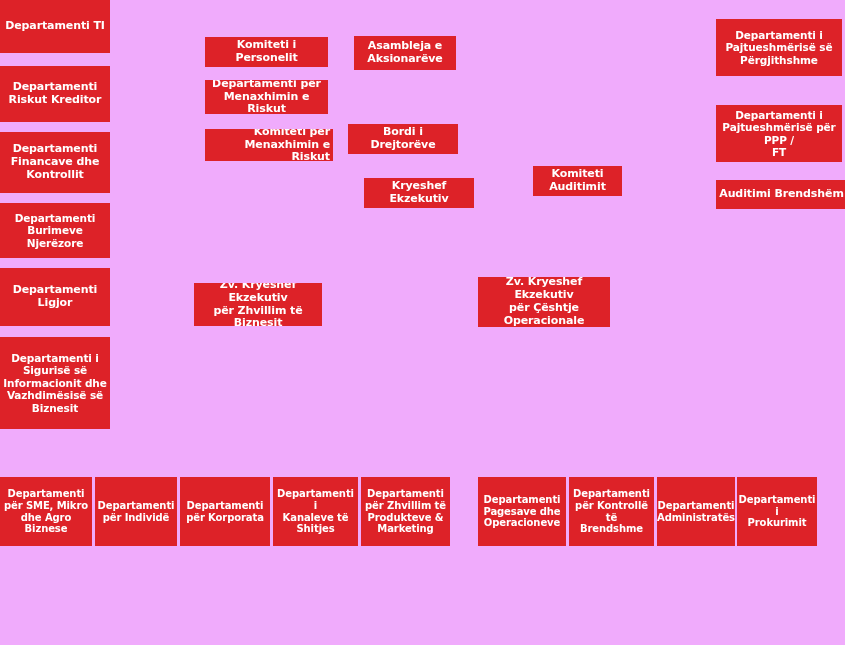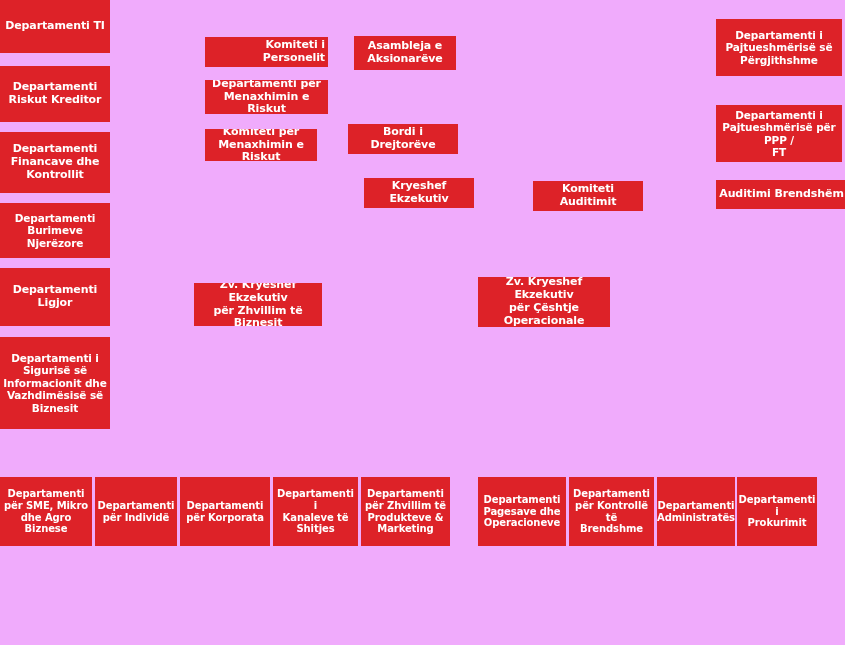--- a/index.html
+++ b/index.html
@@ -54,36 +54,36 @@
 
   <div class="org-box s-11" style="left:0px; top:268px; width:110px; height:58px;">Departamenti
 Ligjor</div>
 
   <div class="org-box s-10" style="left:0px; top:337px; width:110px; height:92px;">Departamenti i
 Sigurisë së
 Informacionit dhe
 Vazhdimësisë së
 Biznesit</div>
 
-  <div class="org-box s-11" style="left:205px; top:37px; width:123px; height:30px;text-align:right;">Komiteti i Personelit</div>
+  <div class="org-box s-11" style="left:205px; top:37px; width:123px; height:30px;">Komiteti i Personelit</div>
 
   <div class="org-box s-11" style="left:205px; top:80px; width:123px; height:34px;">Departamenti për
 Menaxhimin e Riskut</div>
 
-  <div class="org-box s-11" style="left:205px; top:129px; width:112px; height:32px;">Komiteti për
+  <div class="org-box s-11" style="left:205px; top:129px; width:128px; height:32px;text-align:right;">Komiteti për
 Menaxhimin e Riskut</div>
 
   <div class="org-box s-11" style="left:354px; top:36px; width:102px; height:34px;">Asambleja e
 Aksionarëve</div>
 
   <div class="org-box s-11" style="left:348px; top:124px; width:110px; height:30px;">Bordi i Drejtorëve</div>
 
   <div class="org-box s-11" style="left:348px; top:178px; width:110px; height:30px;margin-left:16px;">Kryeshef Ekzekutiv</div>
 
-  <div class="org-box s-11" style="left:533px; top:181px; width:110px; height:30px;">Komiteti Auditimit</div>
+  <div class="org-box s-11" style="left:533px; top:166px; width:89px; height:30px;">Komiteti Auditimit</div>
 
   <div class="org-box s-10" style="left:716px; top:19px; width:126px; height:57px;">Departamenti i
 Pajtueshmërisë së
 Përgjithshme</div>
 
   <div class="org-box s-10" style="left:716px; top:105px; width:126px; height:57px;">Departamenti i
 Pajtueshmërisë për PPP /
 FT</div>
 
   <div class="org-box s-11" style="left:716px; top:180px; width:131px; height:29px;">Auditimi Brendshëm</div>

